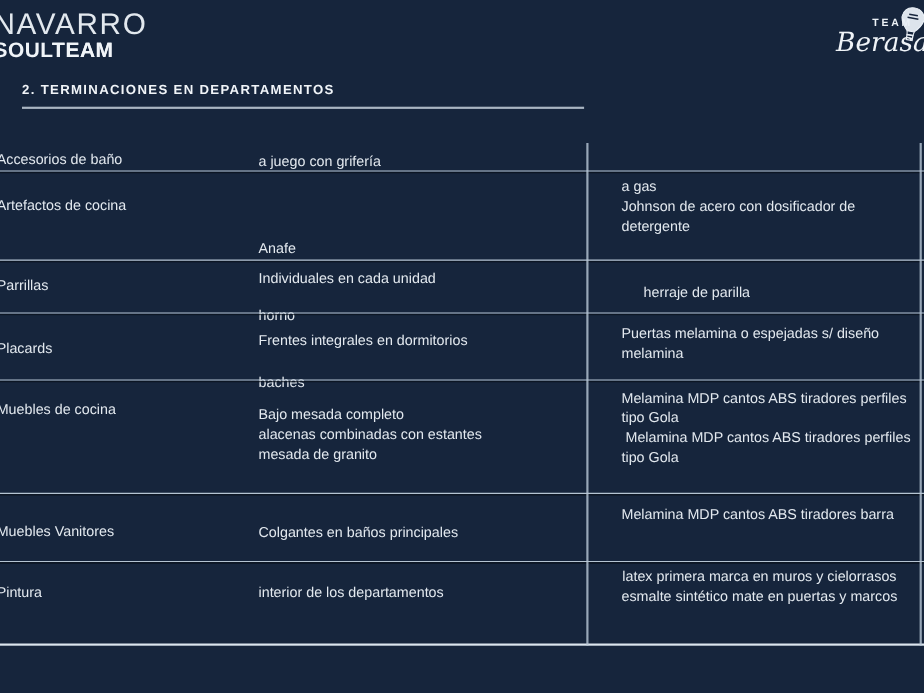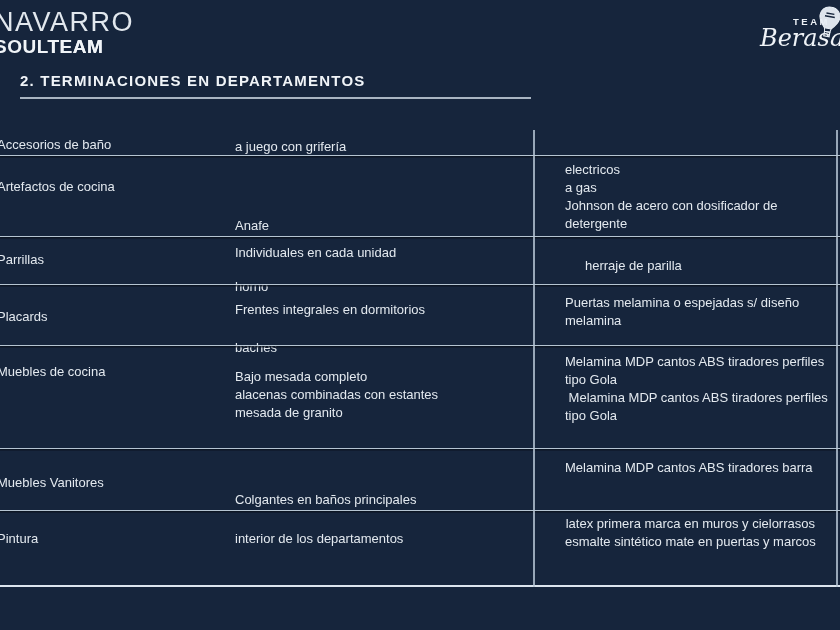--- a/index.html
+++ b/index.html
@@ -12,21 +12,21 @@
   .brand-line2 .heavy{font-weight:bold;text-shadow:0 0 0.6px #F0F4F8;}
 
   .team-badge{position:absolute;left:0;top:0;width:840px;height:60px;}
   .team-label{position:absolute;left:793px;top:16px;font-size:9.5px;font-weight:bold;letter-spacing:2.5px;color:#EDF2F7;}
   .team-name{position:absolute;left:760px;top:24px;font-size:24px;font-style:italic;
              font-family:"DejaVu Serif",serif;color:#EFF3F7;white-space:nowrap;}
   .balloon{position:absolute;left:817px;top:6px;transform:rotate(10deg);}
 
   
   .section-title{position:absolute;left:20px;top:72px;width:511px;border-bottom:2px solid #A9B5C2;padding-bottom:7px;}
-  .section-title span{font-size:15px;font-weight:bold;letter-spacing:1.2px;color:#F0F4F8;white-space:nowrap;}
+  .section-title span{font-size:12px;font-weight:bold;letter-spacing:1.2px;color:#F0F4F8;white-space:nowrap;}
 
   
   .spec-table{position:absolute;left:0;top:125px;width:696px;height:462px;}
   .row{position:relative;width:840px;box-sizing:border-box;
        border-bottom:1px solid rgba(190,204,218,0.95);box-shadow:0 1.5px 0 rgba(8,15,26,0.7);}
   .row.last{border-bottom:2px solid #DCE5EE;box-shadow:none;}
   .cell{position:absolute;}
   .c1{left:-3px;}
   .c2{left:235px;}
   .c3{left:565px;}
@@ -76,21 +76,20 @@
   <div class="row" style="height:81px;">
     <div class="cell c1" style="top:22px;">
       <div class="line">Artefactos de cocina</div>
     </div>
     <div class="cell c2 tight" style="top:15px;">
       <div class="line">Anafe</div>
       <div class="line">horno</div>
       <div class="line">baches</div>
     </div>
     <div class="cell c3" style="top:5px;">
-      <div class="line">electricos</div>
       <div class="line">a gas</div>
       <div class="line">Johnson de acero con dosificador de</div>
       <div class="line">detergente</div>
     </div>
   </div>
 
   <div class="row" style="height:48px;">
     <div class="cell c1" style="top:14px;">
       <div class="line">Parrillas</div>
     </div>
@@ -129,21 +128,21 @@
       <div class="line">tipo Gola</div>
       <div class="line"> Melamina MDP cantos ABS tiradores perfiles</div>
       <div class="line">tipo Gola</div>
     </div>
   </div>
 
   <div class="row" style="height:62px;">
     <div class="cell c1" style="top:25px;">
       <div class="line">Muebles Vanitores</div>
     </div>
-    <div class="cell c2" style="top:26px;margin-top:16px;">
+    <div class="cell c2" style="top:26px;">
       <div class="line">Colgantes en baños principales</div>
     </div>
     <div class="cell c3" style="top:10px;">
       <div class="line">Melamina MDP cantos ABS tiradores barra</div>
     </div>
   </div>
 
   <div class="row last" style="height:76px;">
     <div class="cell c1" style="top:19px;">
       <div class="line">Pintura</div>

